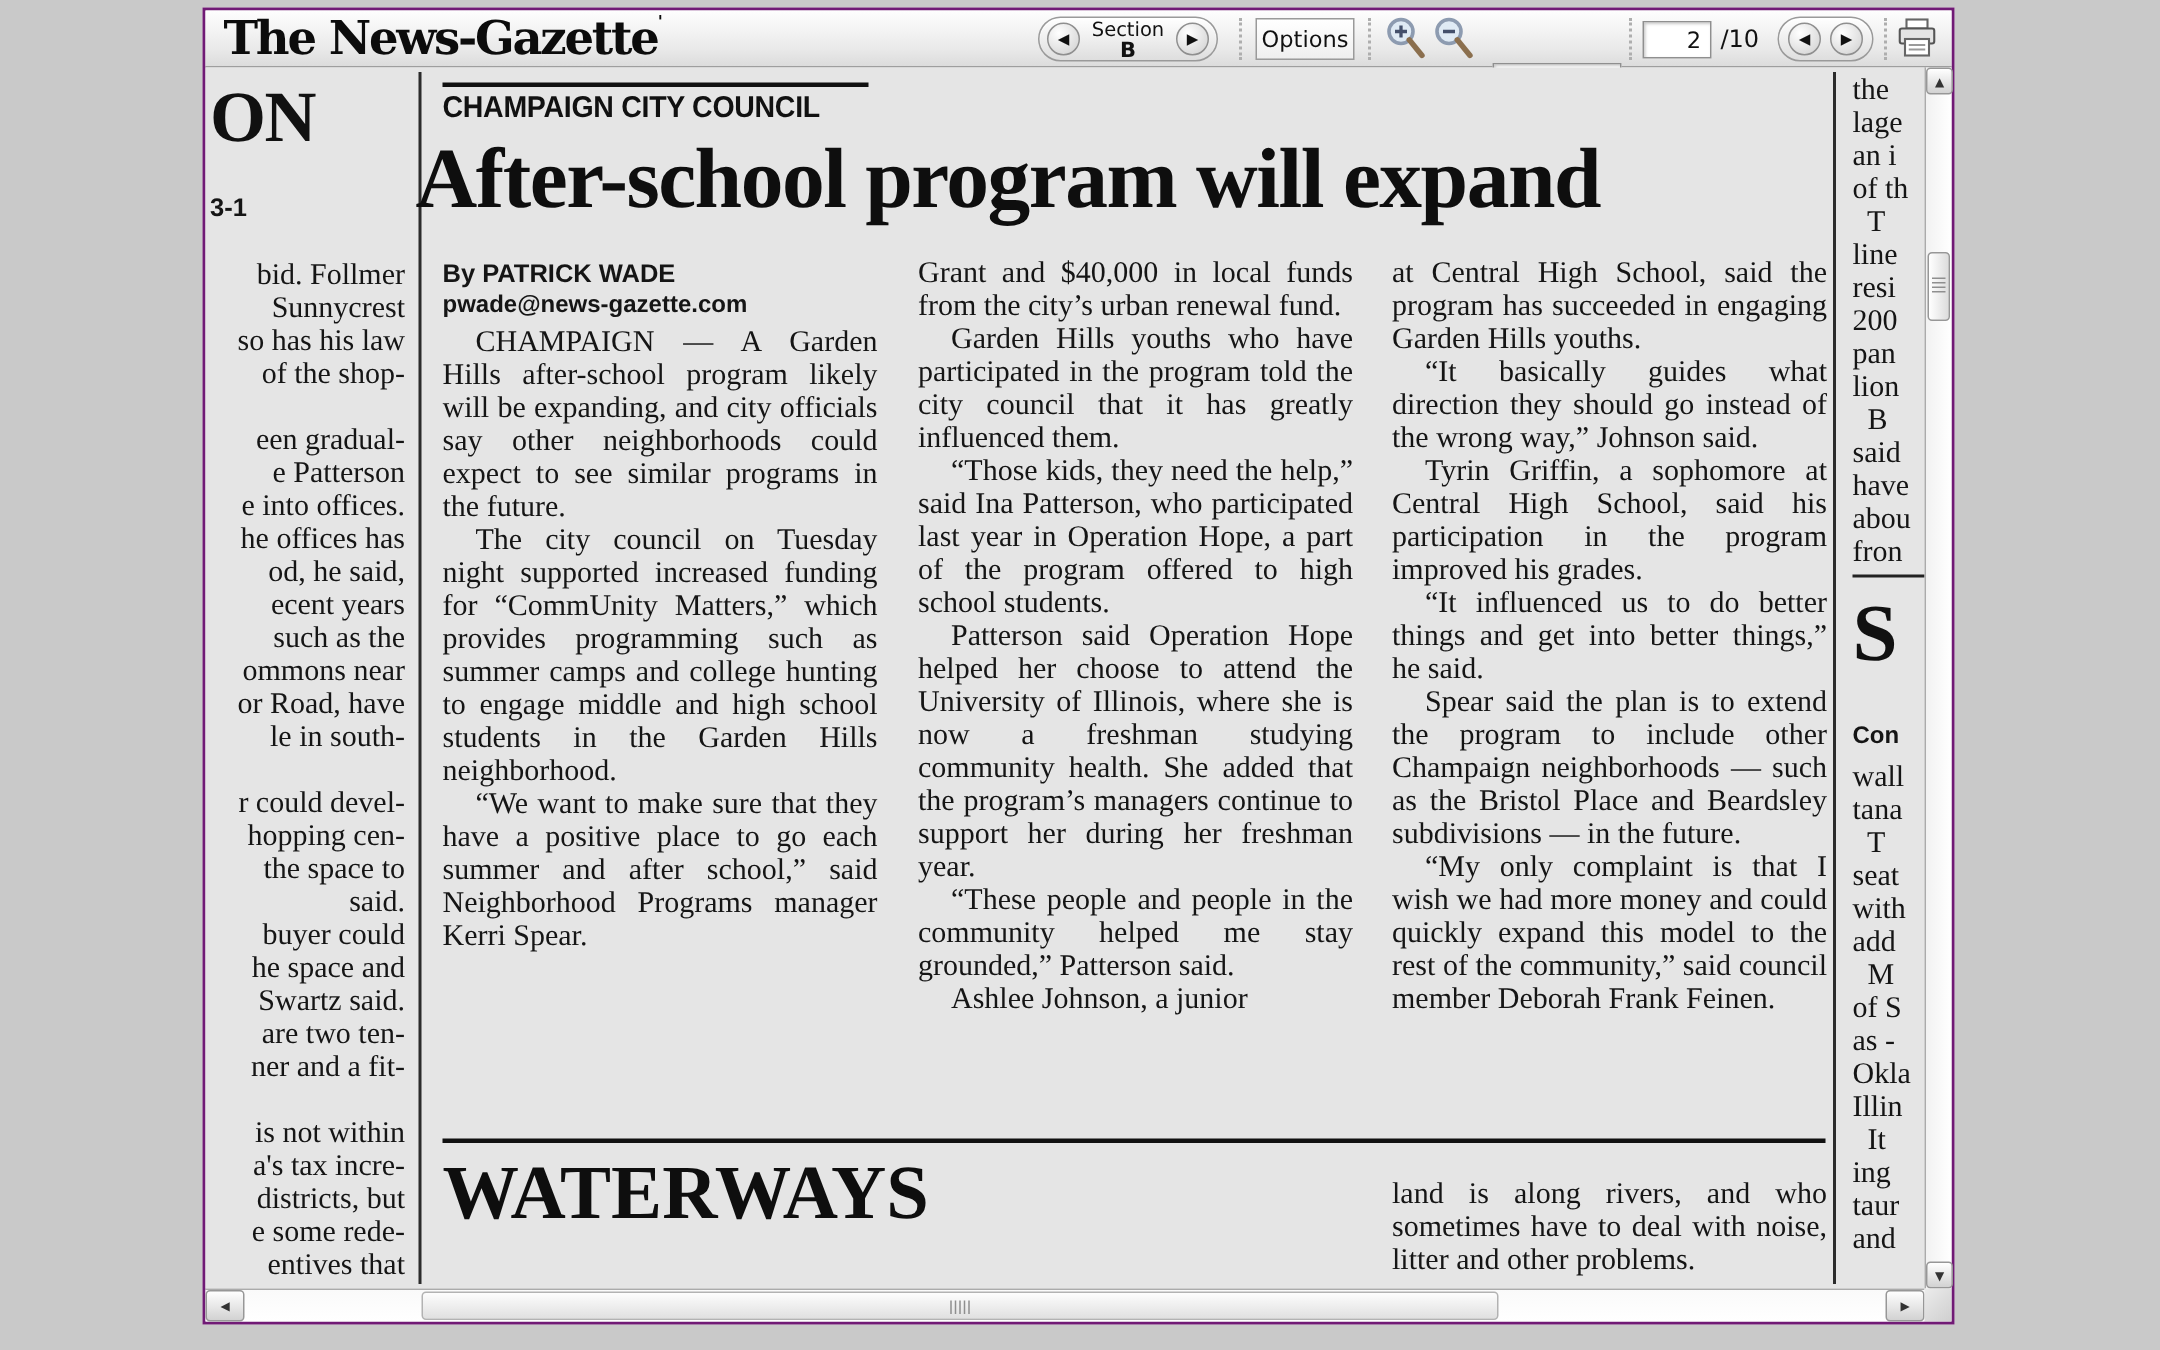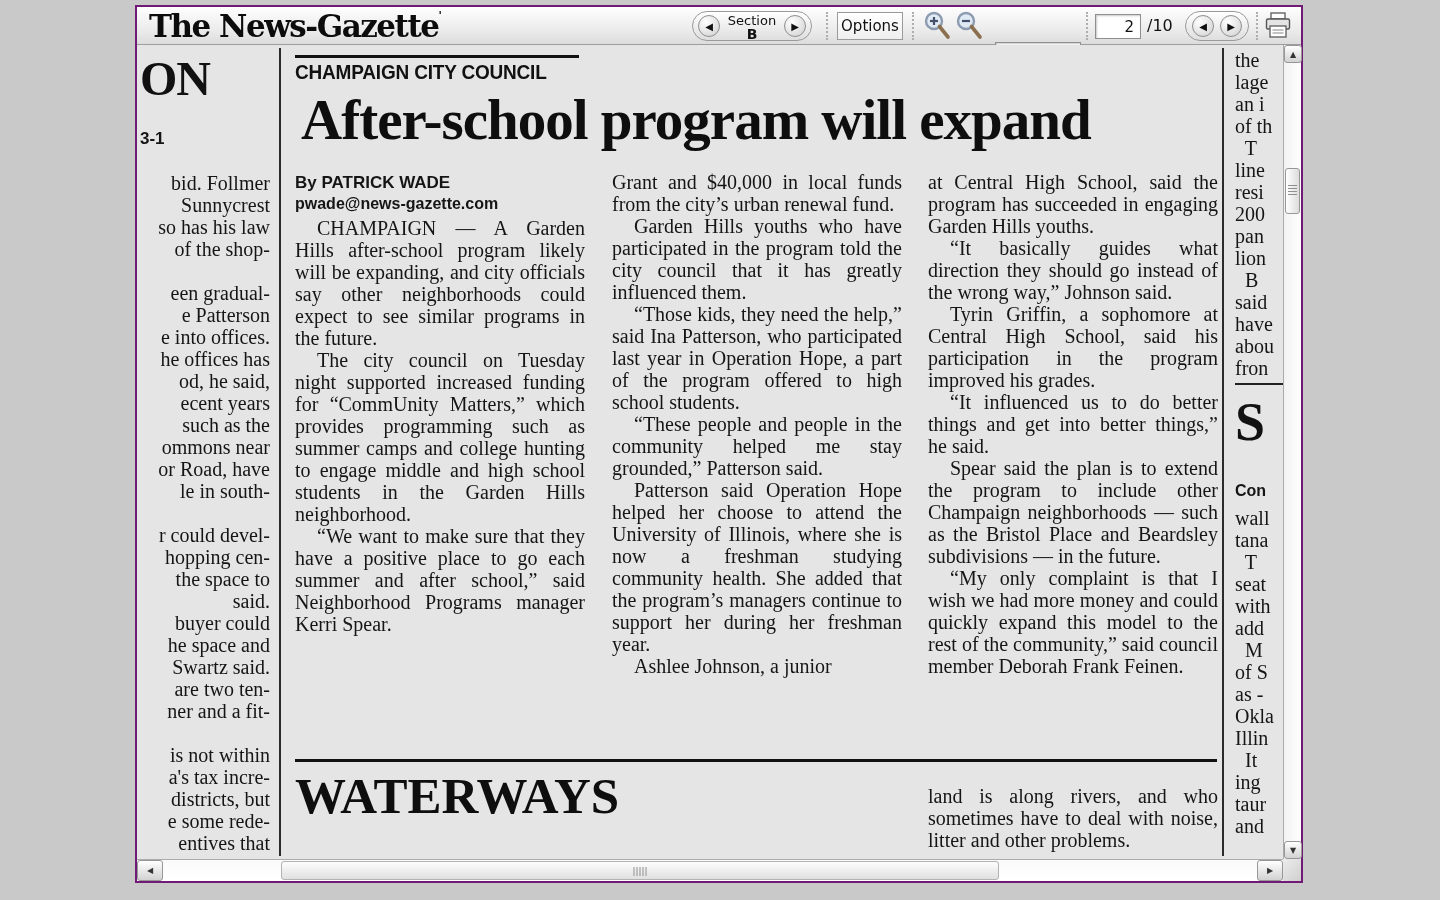--- a/index.html
+++ b/index.html
@@ -93,21 +93,21 @@
   }
   .lline { height:22px; line-height:22px; white-space:pre; }
 
   
   .kicker-rule { position:absolute; left:158px; top:10px; width:284px; height:3px; background:#111; }
   .kicker {
     position:absolute; left:158px; top:16px; font-weight:bold; font-size:20px;
     letter-spacing:-0.2px; transform:scaleX(.95); transform-origin:left; color:#111;
   }
   .headline {
-    position:absolute; left:164px; top:44px; width:940px; font-weight:bold;
+    position:absolute; left:140px; top:44px; width:940px; font-weight:bold;
     font-size:57px; line-height:62px; letter-spacing:-1px; white-space:nowrap; color:#0e0e0e;
   }
   .byline { position:absolute; left:158px; top:128px; font-weight:bold; font-size:17px; }
   .email  { position:absolute; left:158px; top:150px; font-weight:bold; font-size:16px; }
 
   .bodycol {
     position:absolute; width:290px; overflow:hidden; text-align:justify;
     font-size:20px; line-height:22px;
   }
   .bodycol p { text-indent:22px; margin:0; }
@@ -300,22 +300,22 @@
 
       <p>CHAMPAIGN — A Garden Hills after-school program likely will be expanding, and city officials say other neighborhoods could expect to see similar programs in the future.</p>
           <p>The city council on Tuesday night supported increased funding for “CommUnity Matters,” which provides programming such as summer camps and college hunting to engage middle and high school students in the Garden Hills neighborhood.</p>
           <p>“We want to make sure that they have a positive place to go each summer and after school,” said Neighborhood Programs manager Kerri Spear.</p>
         </div>
       <div class="bodycol col2 cont">
 
       <p>Grant and $40,000 in local funds from the city’s urban renewal fund.</p>
           <p>Garden Hills youths who have participated in the program told the city council that it has greatly influenced them.</p>
           <p>“Those kids, they need the help,” said Ina Patterson, who participated last year in Operation Hope, a part of the program offered to high school students.</p>
+          <p>Patterson said Operation Hope helped her choose to attend the University of Illinois, where she is now a freshman studying community health. She added that the program’s managers continue to support her during her freshman year.</p>
           <p>“These people and people in the community helped me stay grounded,” Patterson said.</p>
-          <p>Patterson said Operation Hope helped her choose to attend the University of Illinois, where she is now a freshman studying community health. She added that the program’s managers continue to support her during her freshman year.</p>
           <p>Ashlee Johnson, a junior</p>
         </div>
       <div class="bodycol col3 cont">
 
       <p>at Central High School, said the program has succeeded in engaging Garden Hills youths.</p>
           <p>“It basically guides what direction they should go instead of the wrong way,” Johnson said.</p>
           <p>Tyrin Griffin, a sophomore at Central High School, said his participation in the program improved his grades.</p>
           <p>“It influenced us to do better things and get into better things,” he said.</p>
           <p>Spear said the plan is to extend the program to include other Champaign neighborhoods — such as the Bristol Place and Beardsley subdivisions — in the future.</p>
           <p>“My only complaint is that I wish we had more money and could quickly expand this model to the rest of the community,” said council member Deborah Frank Feinen.</p>

